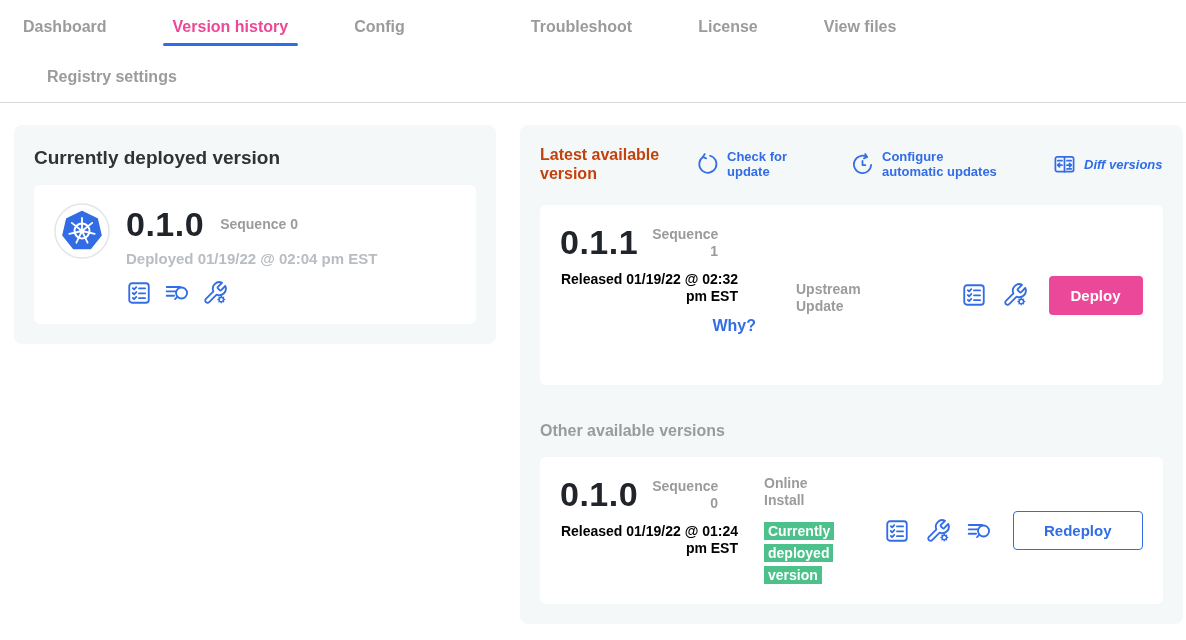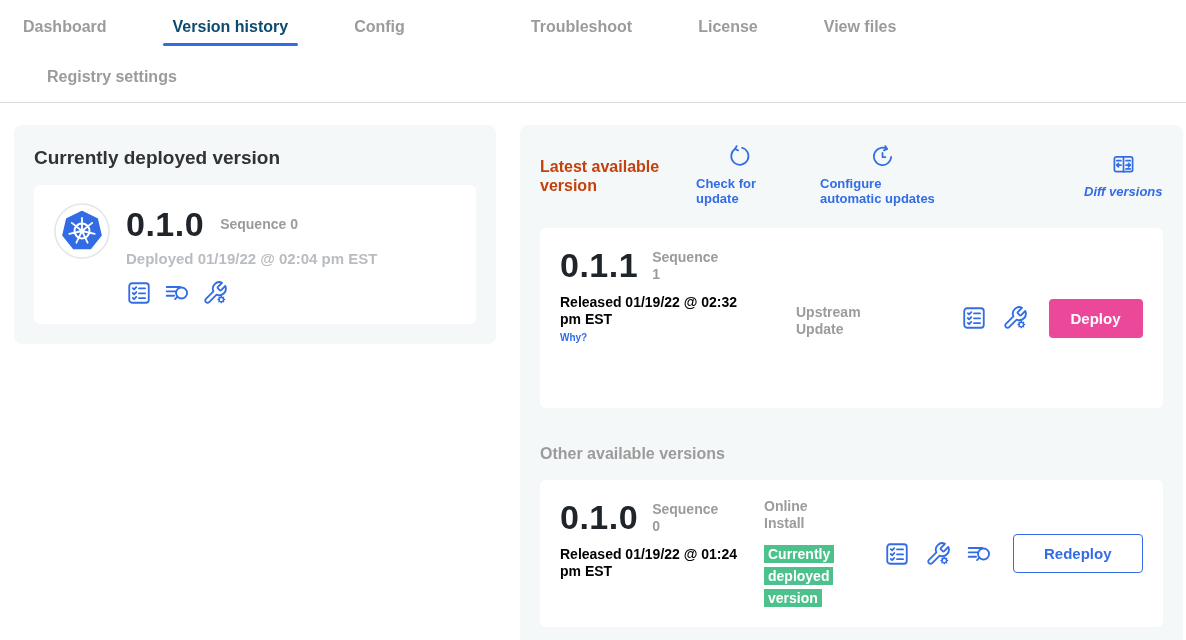--- a/index.html
+++ b/index.html
@@ -5,21 +5,21 @@
   * { margin:0; padding:0; box-sizing:border-box; }
   html,body { width:1186px; height:640px; overflow:hidden; background:#ffffff;
     font-family:"Liberation Sans", sans-serif; }
 
   
   .nav { background:#fff; border-bottom:1px solid #d7d9db; padding:16px 0 14px 0; }
   .nav-row1 { display:flex; align-items:flex-start; padding-left:23px; gap:66px; }
   .nav-row2 { padding-left:47px; margin-top:28px; }
   .tab { font-size:16px; font-weight:700; color:#9b9b9b; line-height:22px;
     cursor:pointer; position:relative; white-space:nowrap; }
-  .tab.active { color:#0c4a6e; }
+  .tab.active { color:#ec4899; }
   .tab .underline { display:none; }
   .tab.active .underline { display:block; position:absolute; left:-10px; right:-10px;
     bottom:-8px; height:3px; background:#326de6; border-radius:2px; }
   .tab-troubleshoot { margin-left:60px; }
 
   
   .content { display:flex; align-items:flex-start; padding:22px 22px 0 14px; gap:24px; }
   .panel { background:#f5f8f9; border-radius:8px; padding:20px; }
   .panel-left { width:482px; flex:none; }
   .panel-right { flex:1; min-height:489px; }
@@ -36,38 +36,38 @@
   .icon-row { display:flex; align-items:center; gap:12px; margin-top:13px; }
   .act-icon { width:26px; height:26px; cursor:pointer; display:block; }
   .act-icon svg { width:100%; height:100%; stroke:#326de6; fill:none;
     stroke-width:1.7; stroke-linecap:round; stroke-linejoin:round; }
 
   
   .latest-header { display:flex; align-items:center; }
   .latest-title { width:138px; flex:none; font-size:16px; font-weight:700;
     color:#c2410c; line-height:19px; }
   .header-actions { display:flex; align-items:center; gap:38px; margin-left:18px; flex:1; }
-  .hdr-action { display:flex; align-items:center; gap:8px; cursor:pointer;flex-direction:column; }
+  .hdr-action { display:flex; align-items:center; gap:8px; cursor:pointer; }
   .hdr-action:last-child { margin-left:auto;font-style:italic; }
   .hdr-action .lbl { font-size:13px; font-weight:700; color:#326de6; line-height:15px; }
   .hdr-action .w86 { width:86px; }
   .hdr-action .w124 { width:124px; }
   .hdr-icon { width:23px; height:23px; flex:none; }
   .hdr-icon svg { width:100%; height:100%; stroke:#326de6; fill:none;
     stroke-width:1.8; stroke-linecap:round; stroke-linejoin:round; }
 
   .release-card { background:#fff; border-radius:6px; margin-top:22px;
     padding:18px 20px; display:flex; align-items:flex-start; }
-  .rel-left { width:196px; flex:none; }
+  .rel-left { width:196px; flex:none;text-align:right; }
   .rel-verrow { display:flex; align-items:flex-start; gap:14px; }
   .seq-narrow { width:66px; margin-top:3px; }
   .released-ts { font-size:14px; font-weight:600; color:#000000; line-height:17px;
     margin-top:10px; width:178px; }
   .changes-note { font-size:15px; color:#737373; margin-top:13px; }
-  .why-link { font-size:10px; font-weight:700; color:#326de6; margin-top:4px; cursor:pointer; }
+  .why-link { font-size:16px; font-weight:700; color:#326de6; margin-top:12px; cursor:pointer; }
   .rel-mid { width:120px; flex:none; margin-left:8px; }
   .source-lbl { font-size:14px; font-weight:600; color:#9b9b9b; line-height:17px; width:86px; }
   .mid-pad { padding-top:58px;margin-left:40px; }
   .rel-controls { margin-left:auto; display:flex; align-items:center; gap:15px; align-self:center; }
   .card1 { min-height:180px; }
   .card2 { min-height:128px; margin-top:17px; }
 
   .deploy-btn { background:#ec4899; color:#fff; border:none; border-radius:4px;
     font-family:"Liberation Sans", sans-serif; font-size:15px; font-weight:700;
     padding:11px 22px; cursor:pointer; margin-left:6px; }

